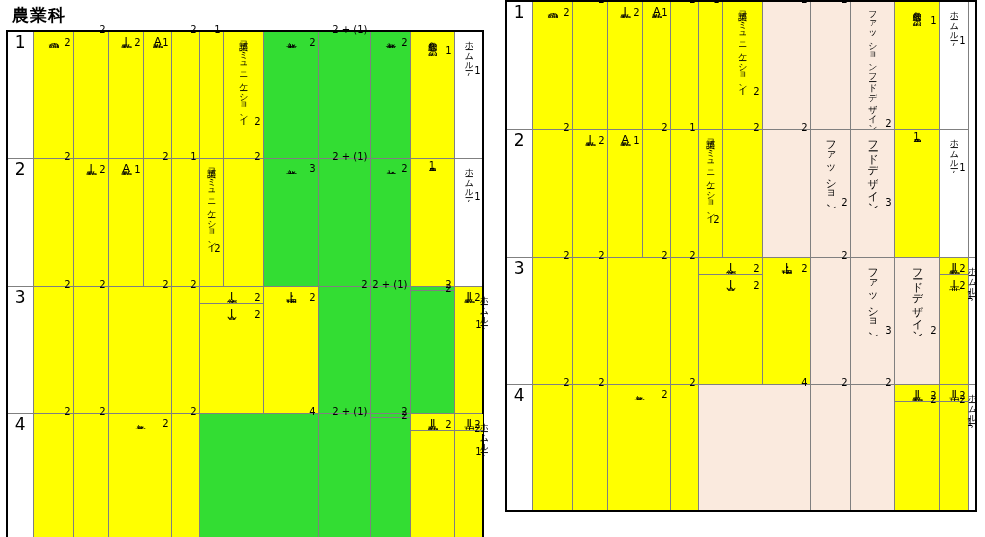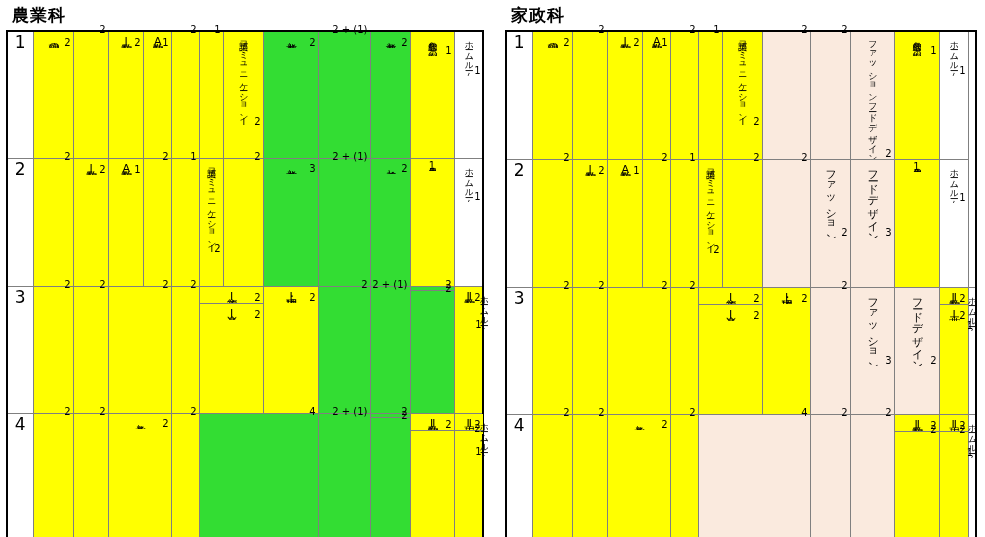--- a/index.html
+++ b/index.html
@@ -429,21 +429,20 @@
                 <span class="vt sm">ホームルーム</span>
                 <span class="cr">1</span>
               </div>
             </td>
       </tr>
     </tbody>
       </table>
   </div>
 
   <div class="table-block" style="left:505px;width:476px;">
-    <div class="table-title">家政科</div>
 
     <table class="curriculum" style="width:472px;">
       <colgroup>
         <col style="width:26px">
           <col style="width:40px">
           <col style="width:35px">
           <col style="width:35px">
         <col style="width:28px">
           <col style="width:28px">
           <col style="width:24px">

